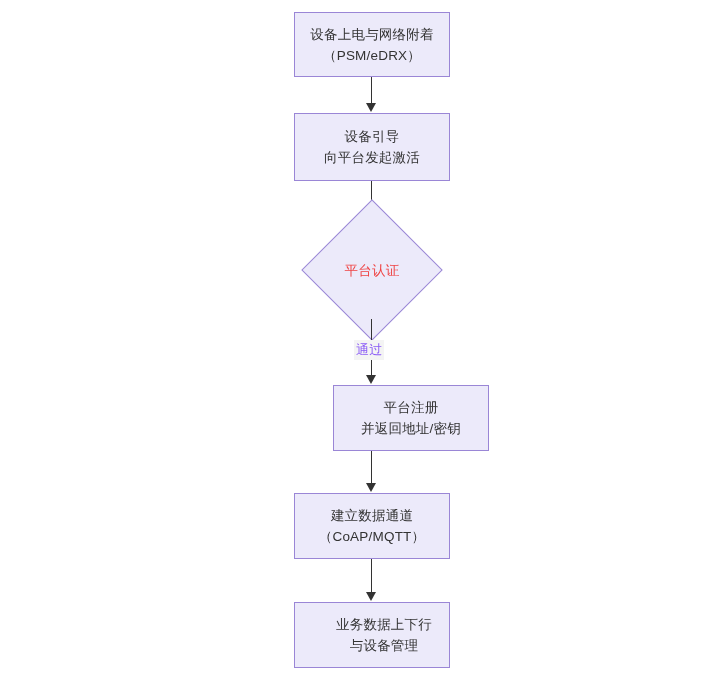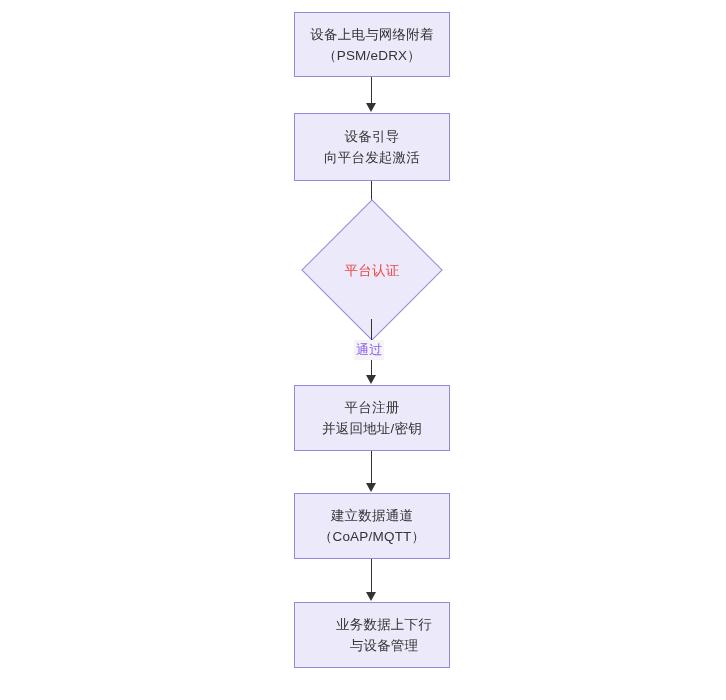--- a/index.html
+++ b/index.html
@@ -130,21 +130,21 @@
 
   <div class="node-diamond">
     <div class="diamond-shape"></div>
     <div class="diamond-label">平台认证</div>
   </div>
 
   <div class="edge" style="top:319px; height:57px;"></div>
   <div class="edge-label" style="left:354px; top:340px;">通过</div>
   <div class="arrowhead" style="top:375px;"></div>
 
-  <div class="node node-rect" style="top:385px; height:66px;">
+  <div class="node node-rect" style="top:385px; height:66px;margin-left:39px;">
     <span class="line">平台注册</span>
     <span class="line">并返回地址/密钥</span>
   </div>
 
   <div class="edge" style="top:451px; height:33px;"></div>
   <div class="arrowhead" style="top:483px;"></div>
 
   <div class="node node-rect" style="top:493px; height:66px;">
     <span class="line">建立数据通道</span>
     <span class="line">（CoAP/MQTT）</span>

